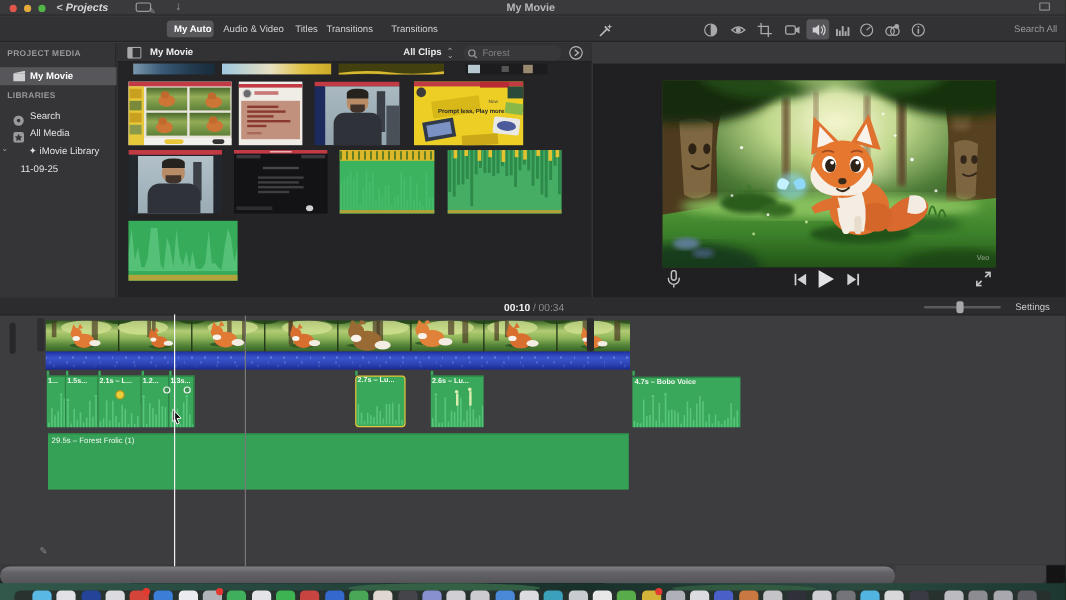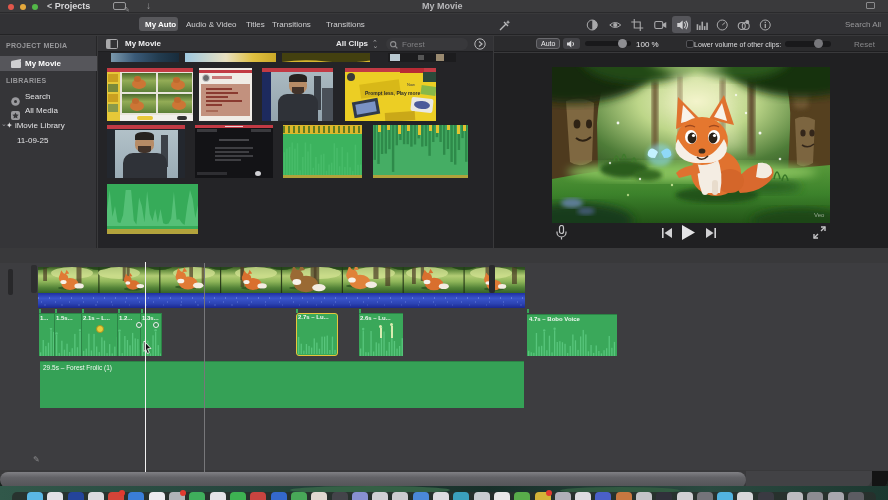--- a/index.html
+++ b/index.html
@@ -8,21 +8,21 @@
 </style></head>
 <body>
 <div class="abs" style="left:0;top:0;width:888px;height:500px;background:#1a241f;">
 
 <div class="abs" style="left:0;top:0;width:888px;height:489px;background:#39393b;border-radius:0 0 9px 9px;overflow:hidden;">
 
   <div class="abs" style="left:0;top:0;width:888px;height:13px;background:#3a3a3c;border-bottom:1px solid #2a2a2c;">
     <div class="abs" style="left:8px;top:3.5px;width:6px;height:6px;border-radius:50%;background:#e2574b;"></div>
     <div class="abs" style="left:20px;top:3.5px;width:6px;height:6px;border-radius:50%;background:#e5a93c;"></div>
     <div class="abs" style="left:32px;top:3.5px;width:6px;height:6px;border-radius:50%;background:#53b748;"></div>
-    <div class="abs" style="left:47px;top:1px;color:#c9c9cb;font-size:9px;font-weight:700;">&lt;&nbsp;<span style="color:#d8d8da;">Projects</span></div>
+    <div class="abs" style="left:47px;top:1px;color:#c9c9cb;font-size:9px;font-weight:700;">&lt;&nbsp;<span style="color:#d8d8da;font-style:italic;">Projects</span></div>
     <div class="abs" style="left:113px;top:2px;width:13px;height:8px;border:1px solid #9a9a9c;border-radius:2px;"></div>
     <div class="abs" style="left:124px;top:6px;color:#9a9a9c;font-size:7px;">✎</div>
     <div class="abs" style="left:146px;top:0px;color:#9a9a9c;font-size:10px;">↓</div>
     <div class="abs" style="left:422px;top:1px;color:#b8b8ba;font-size:9px;font-weight:700;">My Movie</div>
     <div class="abs" style="left:866px;top:2px;width:9px;height:7px;border:1px solid #8a8a8c;border-radius:1px;"></div>
   </div>
 
   <div class="abs" style="left:0;top:14px;width:888px;height:21px;background:#323235;border-bottom:1px solid #232325;">
 
     <div class="abs" style="left:139px;top:3px;width:39px;height:14px;background:#58585c;border-radius:3px;"></div>
@@ -95,21 +95,21 @@
             <circle cx="4.5" cy="4.5" r="4.3" fill="#9a9a9e"></circle>
             <circle cx="4.5" cy="4.5" r="1.5" fill="#353538"></circle>
           </svg></div>
     <div class="abs" style="left:25px;top:56px;font-size:8px;color:#e2e2e4;">Search</div>
     <div class="abs" style="left:11px;top:70px;"><svg width="9" height="9" viewBox="0 0 9 9">
             <rect x="0" y="0" width="9" height="9" rx="2" fill="#9a9a9e"></rect>
             <path d="M4.5,1.5 l1,2 2.2,0.3 -1.6,1.5 0.4,2.2 -2,-1 -2,1 0.4,-2.2 -1.6,-1.5 2.2,-0.3 Z" fill="#353538"></path>
           </svg></div>
     <div class="abs" style="left:25px;top:70px;font-size:8px;color:#e2e2e4;">All Media</div>
     <div class="abs" style="left:1px;top:84px;font-size:7px;color:#9a9a9e;">⌄</div>
-    <div class="abs" style="left:6px;top:85px;font-size:8px;color:#e2e2e4;">✦ iMovie Library</div>
+    <div class="abs" style="left:24px;top:85px;font-size:8px;color:#e2e2e4;">✦ iMovie Library</div>
     <div class="abs" style="left:17px;top:100px;font-size:8px;color:#e2e2e4;">11-09-25</div>
   </div>
 
   <div class="abs" style="left:98px;top:36px;width:395px;height:212px;background:#242427;">
 
     <div class="abs" style="left:0;top:0;width:395px;height:16px;background:#323235;border-bottom:1px solid #1e1e20;">
       <svg class="abs" style="left:8px;top:3px;" width="12" height="10" viewBox="0 0 12 10">
             <rect x="0.5" y="0.5" width="11" height="9" rx="1" fill="none" stroke="#a9a9ab"></rect>
             <rect x="0.5" y="0.5" width="4" height="9" fill="#a9a9ab"></rect>
           </svg>
@@ -319,39 +319,20 @@
     </div>
 
     <div class="abs" style="left:9px;top:148px;width:91px;height:50px;background:#36ab59;overflow:hidden;">
       <svg class="abs" style="left:0;top:4px;" width="91" height="38">
             <path d="M0,38 L0.0,22.4 L2.7,1.9 L5.4,28.8 L8.0,17.9 L10.7,34.2 L13.4,34.9 L16.1,26.9 L18.7,1.9 L21.4,1.9 L24.1,1.9 L26.8,32.5 L29.4,36.5 L32.1,9.6 L34.8,18.1 L37.5,34.6 L40.1,2.9 L42.8,26.1 L45.5,33.0 L48.2,21.1 L50.9,34.6 L53.5,20.9 L56.2,35.3 L58.9,36.2 L61.6,35.6 L64.2,30.6 L66.9,3.7 L69.6,31.7 L72.3,31.2 L74.9,34.9 L77.6,36.9 L80.3,17.2 L83.0,1.9 L85.6,10.7 L88.3,30.1 L91.0,16.9 L91,38 Z" fill="#55c077"></path>
           </svg>
       <div class="abs" style="left:0;top:45px;width:91px;height:5px;background:#b3a33c;"></div>
     </div>
   </div>
 
-  <div class="abs" style="left:494px;top:36px;width:394px;height:16px;background:#2b2b2d;border-bottom:1px solid #1e1e20;">
-    <div class="abs" style="left:42px;top:2px;width:24px;height:11px;border:1px solid #6a6a6e;border-radius:3px;background:#434347;">
-          <span style="position:absolute;left:4px;top:1px;font-size:7px;color:#ececee;">Auto</span>
-        </div>
-    <div class="abs" style="left:69px;top:2px;width:17px;height:11px;background:#434347;border-radius:3px;">
-          <svg style="position:absolute;left:4px;top:2px;" width="9" height="8" viewBox="0 0 9 8">
-            <path d="M0,2.5 H2 L4.3,0.5 V7.5 L2,5.5 H0 Z" fill="#d8d8da"></path>
-            <path d="M5.5,2 a2.5,2.5 0 0 1 0,4" stroke="#d8d8da" fill="none"></path>
-          </svg>
-        </div>
-    <div class="abs" style="left:91px;top:5px;width:46px;height:5px;background:#19191b;border-radius:3px;"></div>
-    <div class="abs" style="left:124px;top:3px;width:9px;height:9px;border-radius:50%;background:#8e8e92;"></div>
-    <div class="abs" style="left:142px;top:4px;font-size:8px;color:#e4e4e6;">100&nbsp;%</div>
-    <div class="abs" style="left:192px;top:4px;width:8px;height:8px;background:#212123;border:1px solid #535357;border-radius:2px;"></div>
-    <div class="abs" style="left:200px;top:4.5px;font-size:7px;color:#dcdcde;">Lower volume of other clips:</div>
-    <div class="abs" style="left:291px;top:5px;width:46px;height:6px;background:#19191b;border-radius:3px;"></div>
-    <div class="abs" style="left:320px;top:3px;width:9px;height:9px;border-radius:50%;background:#77777b;"></div>
-    <div class="abs" style="left:360px;top:4px;font-size:8px;color:#88888a;">Reset</div>
-  </div>
 
   <div class="abs" style="left:494px;top:53px;width:394px;height:195px;background:#202022;">
 
     <svg class="abs" style="left:58px;top:14px;" width="278" height="156" viewBox="0 0 278 156">
       <defs>
         <radialGradient id="glow" cx="52%" cy="22%" r="70%">
           <stop offset="0%" stop-color="#f4f4cc"></stop>
               <stop offset="30%" stop-color="#bdd689"></stop>
               <stop offset="62%" stop-color="#4e7c38"></stop>
               <stop offset="100%" stop-color="#1c3413"></stop>
@@ -481,20 +462,26 @@
     <svg class="abs" style="left:212px;top:175px;" width="10" height="10" viewBox="0 0 10 10">
           <rect x="8.4" y="0" width="1.6" height="10" fill="#d2d2d4"></rect>
           <path d="M0,0 L7.5,5 L0,10 Z" fill="#d2d2d4"></path>
         </svg>
     <svg class="abs" style="left:319px;top:173px;" width="13" height="13" viewBox="0 0 13 13">
           <path d="M8,1 h4 v4 M5,12 h-4 v-4" stroke="#c4c4c6" stroke-width="1.4" fill="none"></path>
           <path d="M12,1 L8,5 M1,12 L5,8" stroke="#c4c4c6" stroke-width="1.4"></path>
         </svg>
   </div>
 
+  <div class="abs" style="left:0;top:248px;width:888px;height:15px;background:#2c2c2e;border-bottom:1px solid #252527;">
+    <div class="abs" style="left:420px;top:3px;font-size:8.5px;font-weight:700;color:#f2f2f4;">00:10 <span style="color:#8e8e90;font-weight:400;">/ 00:34</span></div>
+    <div class="abs" style="left:770px;top:7px;width:64px;height:2px;background:#59595c;border-radius:1px;"></div>
+    <div class="abs" style="left:797px;top:3px;width:6px;height:10px;background:#a8a8aa;border-radius:2px;"></div>
+    <div class="abs" style="left:846px;top:3px;font-size:8px;color:#c8c8ca;">Settings</div>
+  </div>
 
   <div class="abs" style="left:0;top:263px;width:888px;height:207px;background:#3d3d40;">
 <svg class="abs" style="left:38px;top:4px;" width="487" height="26" viewBox="0 0 487 26">
           <defs>
             <linearGradient id="fr" x1="0" y1="0" x2="0" y2="1">
               <stop offset="0%" stop-color="#3a5c24"></stop>
               <stop offset="14%" stop-color="#6b9344"></stop>
               <stop offset="34%" stop-color="#b2cc74"></stop>
               <stop offset="56%" stop-color="#8fb65a"></stop>
               <stop offset="80%" stop-color="#548438"></stop>

